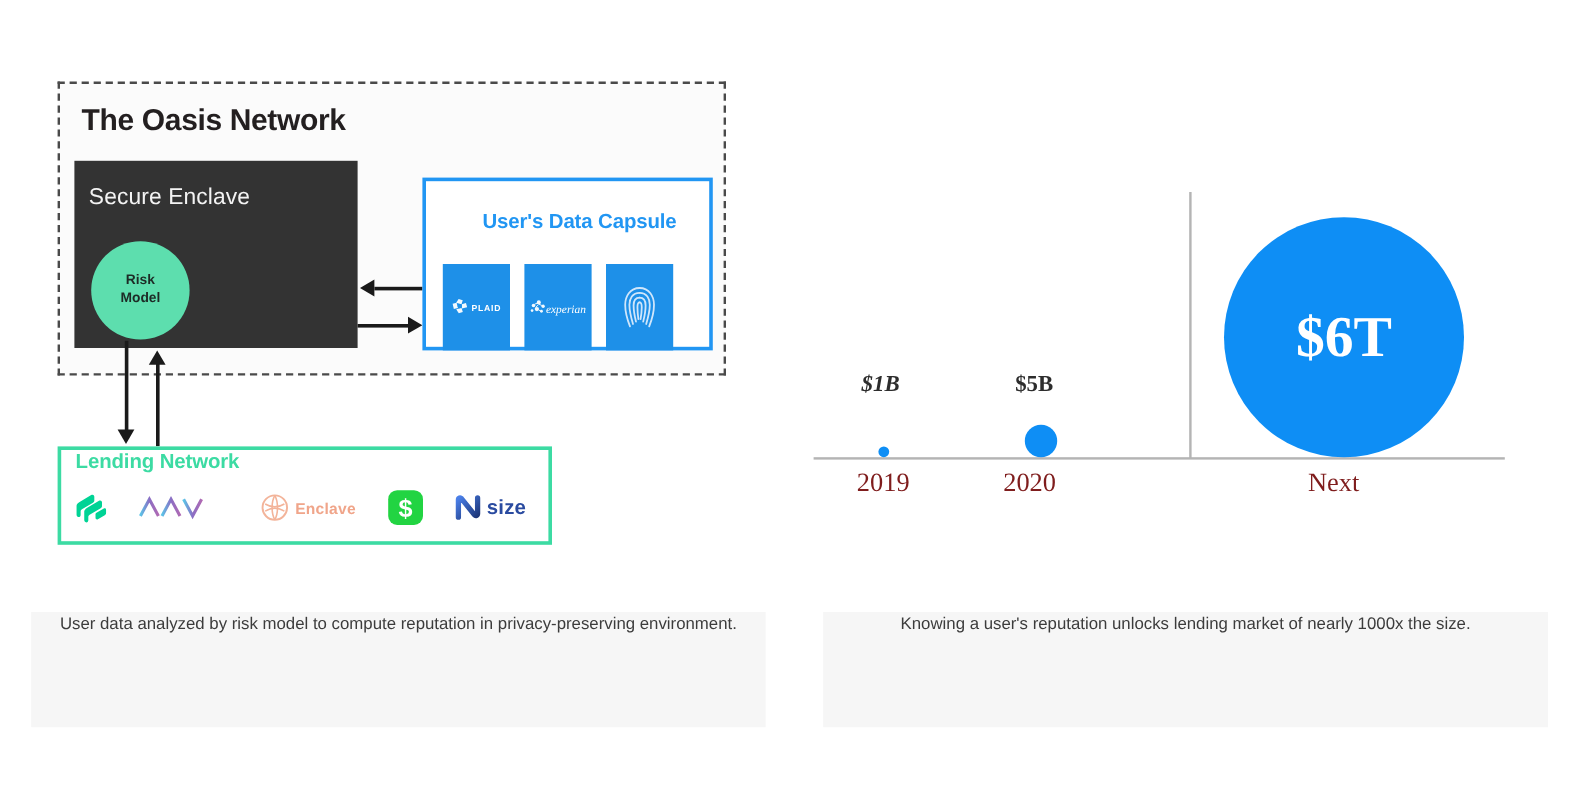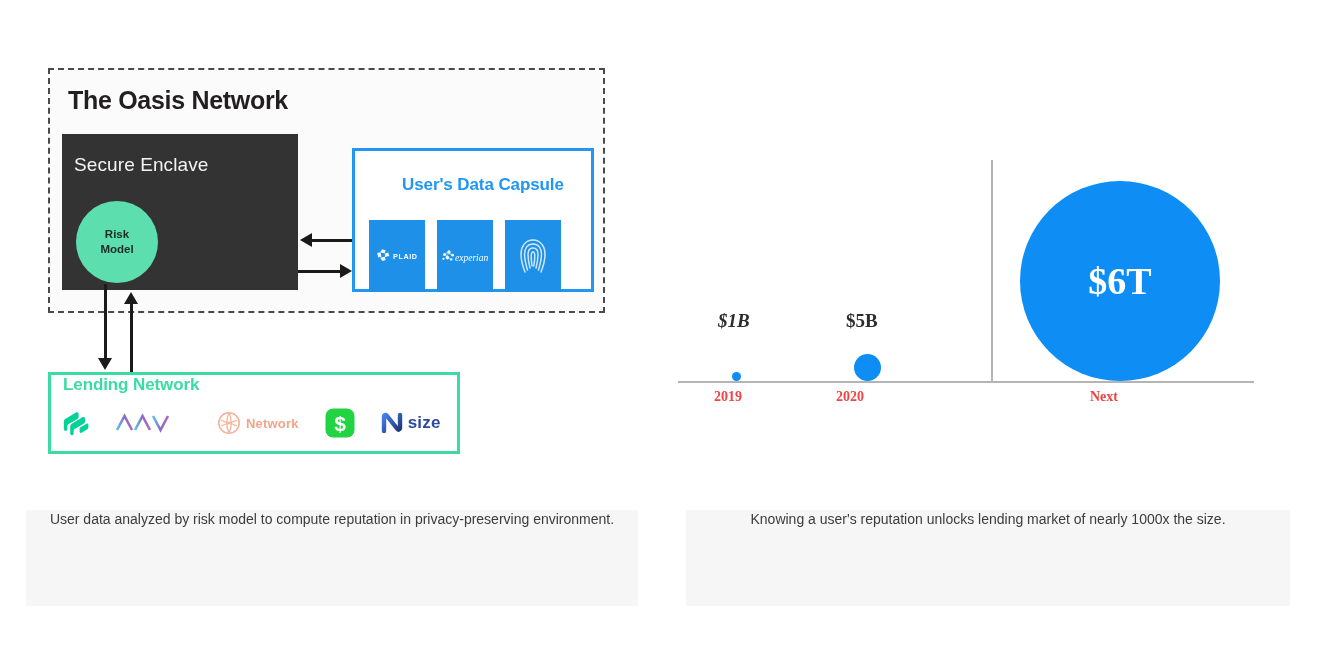--- a/index.html
+++ b/index.html
@@ -197,30 +197,30 @@
   .bubble-value {
     position: absolute;
     font-family: "Liberation Serif", serif;
     font-weight: bold;
     color: #2d2d2d;
     font-size: 19px;
   }
   .axis-tick-label {
     position: absolute;
     font-family: "Liberation Serif", serif;
-    font-weight: bold;
-    color: #ef4444;
-    font-size: 14px;
+    font-weight: normal;
+    color: #7f1d1d;
+    font-size: 22px;
   }
   #bubble-next-label {
     position: absolute;
     color: #ffffff;
     font-family: "Liberation Serif", serif;
     font-weight: bold;
-    font-size: 38px;
+    font-size: 48px;
     left: 0; top: 0;
     width: 100%; height: 100%;
     display: flex; align-items: center; justify-content: center;
   }
 
   
   .caption-card {
     position: absolute;
     background: #f6f6f6;
     display: flex;
@@ -354,21 +354,21 @@
   <div class="logo-wrap">
     <svg width="24" height="24" viewBox="0 0 24 24">
       <circle cx="12" cy="12" r="10.2" fill="none" stroke="#f3b49a" stroke-width="1.6"></circle>
       <g stroke="#f3b49a" stroke-width="1.3" fill="none">
         <path d="M4 9 C9 12, 15 12, 20 9"></path>
         <path d="M4 15 C9 12, 15 12, 20 15"></path>
         <path d="M12 2 C9 7, 9 17, 12 22"></path>
         <path d="M12 2 C15 7, 15 17, 12 22"></path>
       </g>
     </svg>
-    <span class="logo-text" style="color:#f0a58a;font-size:13px;">Network</span>
+    <span class="logo-text" style="color:#f0a58a;font-size:13px;">Enclave</span>
   </div>
 
   <div class="logo-wrap">
     <svg width="30" height="30" viewBox="0 0 30 30">
       <rect x="0.5" y="0.5" width="29" height="29" rx="7.5" fill="#22d442"></rect>
       <text x="15" y="23" text-anchor="middle" font-family="Liberation Sans, sans-serif" font-size="21" font-weight="bold" fill="#ffffff">$</text>
     </svg>
   </div>
 
   <div class="logo-wrap">

